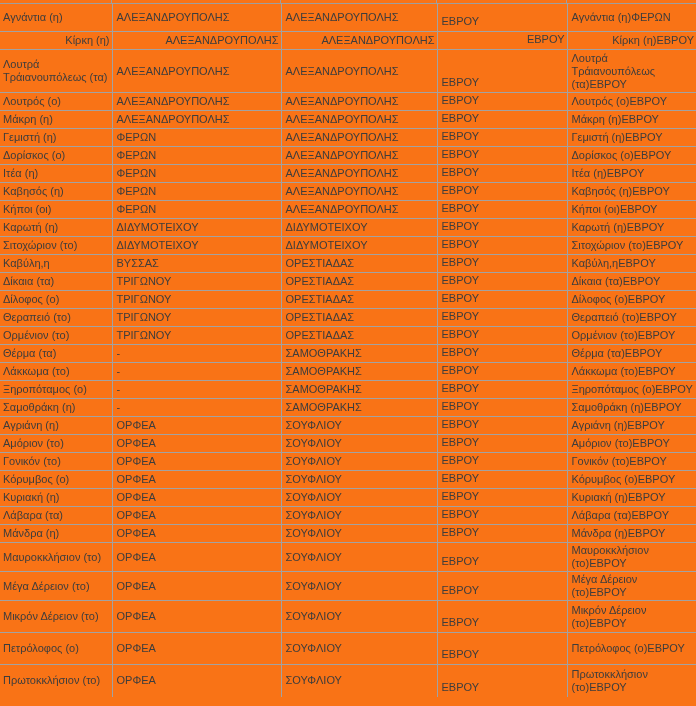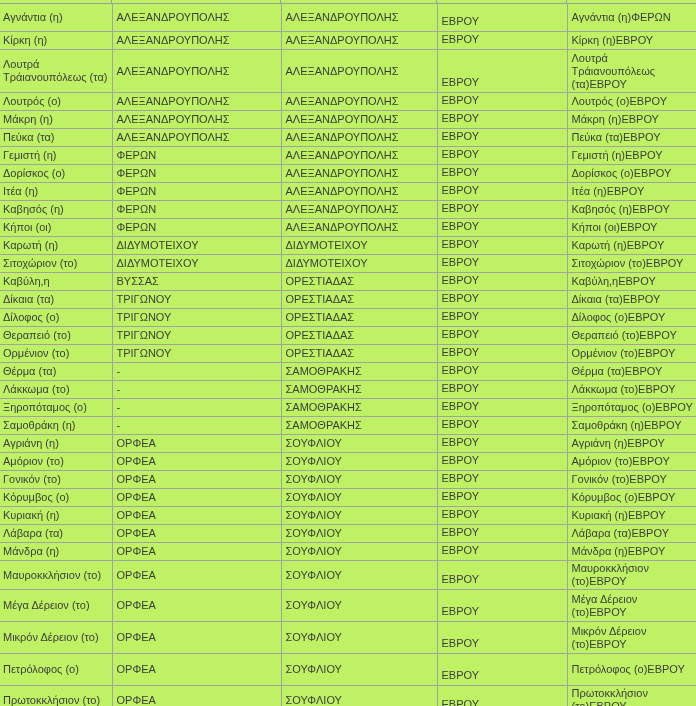--- a/index.html
+++ b/index.html
@@ -1,20 +1,20 @@
 <!DOCTYPE html>
 <html><head>
 <meta charset="utf-8">
 <style>
   html, body { margin: 0; padding: 0; background: #ffffff; }
   #screen {
     position: relative;
     width: 696px;
     height: 706px;
-    background: #bef264;
+    background: #f97316;
     overflow: hidden;
     font-family: "Liberation Sans", sans-serif;
   }
   .top-stub {
     position: absolute;
     top: 0;
     width: 1px;
     height: 3px;
     background: #9e9e9e;
   }
@@ -39,21 +39,21 @@
   table.sheet td:first-child { border-left: none; padding-left: 3px; }
   table.sheet td:last-child  { border-right: none; }
   table.sheet tr:first-child td { border-top: 1px solid #9e9e9e; }
   table.sheet tr:last-child td  { border-bottom: none; }
   
   table.sheet td.c3 { vertical-align: bottom; padding-bottom: 3px; }
   
   table.sheet tbody tr { height: 16px; }
   table.sheet tbody tr:nth-child(n+24):nth-child(-n+30) { height: 15px; }
   table.sheet tbody tr:nth-child(1)  { height: 28px; }
-  table.sheet tbody tr:nth-child(2)  { height: 17px; }
+  table.sheet tbody tr:nth-child(2)  { height: 17px; text-align: right; }
   table.sheet tbody tr:nth-child(3)  { height: 43px; }
   table.sheet tbody tr:nth-child(31) { height: 32px; margin-top: 16px; }
   table.sheet tbody tr:nth-child(32) { height: 32px; }
   table.sheet tbody tr:nth-child(33) { height: 32px; }
   table.sheet tbody tr:nth-child(34) { height: 15px; padding-left: 9px; }
   table.sheet tbody tr:nth-child(35) { height: 32px; }
   table.sheet tbody tr:nth-child(36) { height: 14px; }
   table.sheet tbody tr:nth-child(37) { height: 33px; }
 </style>
 </head>
@@ -104,27 +104,20 @@
           <td class="c4">Λουτρός (ο)ΕΒΡΟΥ</td>
         </tr>
         <tr>
           <td class="c0">Μάκρη (η)</td>
           <td class="c1">ΑΛΕΞΑΝΔΡΟΥΠΟΛΗΣ</td>
           <td class="c2">ΑΛΕΞΑΝΔΡΟΥΠΟΛΗΣ</td>
           <td class="c3">ΕΒΡΟΥ</td>
           <td class="c4">Μάκρη (η)ΕΒΡΟΥ</td>
         </tr>
         <tr>
-          <td class="c0">Πεύκα (τα)</td>
-          <td class="c1">ΑΛΕΞΑΝΔΡΟΥΠΟΛΗΣ</td>
-          <td class="c2">ΑΛΕΞΑΝΔΡΟΥΠΟΛΗΣ</td>
-          <td class="c3">ΕΒΡΟΥ</td>
-          <td class="c4">Πεύκα (τα)ΕΒΡΟΥ</td>
-        </tr>
-        <tr>
           <td class="c0">Γεμιστή (η)</td>
           <td class="c1">ΦΕΡΩΝ</td>
           <td class="c2">ΑΛΕΞΑΝΔΡΟΥΠΟΛΗΣ</td>
           <td class="c3">ΕΒΡΟΥ</td>
           <td class="c4">Γεμιστή (η)ΕΒΡΟΥ</td>
         </tr>
         <tr>
           <td class="c0">Δορίσκος (ο)</td>
           <td class="c1">ΦΕΡΩΝ</td>
           <td class="c2">ΑΛΕΞΑΝΔΡΟΥΠΟΛΗΣ</td>

